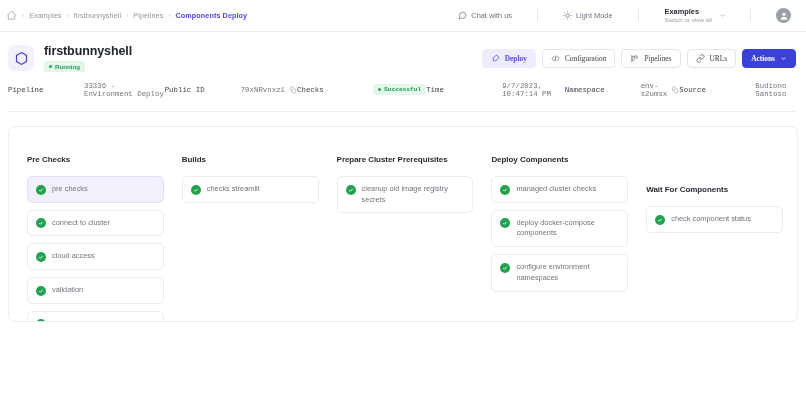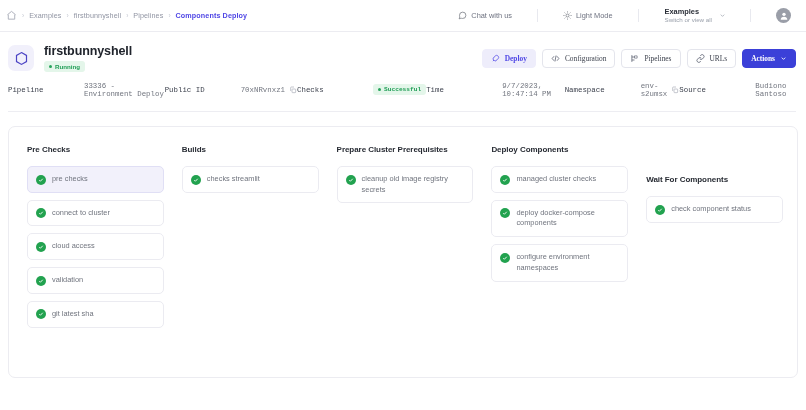--- a/index.html
+++ b/index.html
@@ -105,24 +105,24 @@
   }
   .copy-ico { width: 8px; height: 8px; color: #a7abb5; display: block; cursor: pointer; }
 
   .divider { height: 1px; background: #ededf2; margin: 14px 10px 0 8px; }
 
   
   .panel {
     margin: 14px 8px 0 8px;
     border: 1px solid #ececf1; border-radius: 7px;
     background: #fff;
-    height: 252px;
+    height: 196px;
     overflow: hidden;
     display: flex;
-    padding: 18px 14px 0 18px;
+    padding: 28px 14px 0 18px;
     gap: 0;
   }
   .col { flex: 1; padding-right: 18px; display: flex; flex-direction: column; }
   .col:last-child { padding-right: 0; margin-top: 30px; }
   .col-title {
     font-size: 8px; font-weight: bold; color: #272b33;
     margin-bottom: 12px; letter-spacing: -.05px;
   }
   .steps { display: flex; flex-direction: column; gap: 7px; }
   .step {

